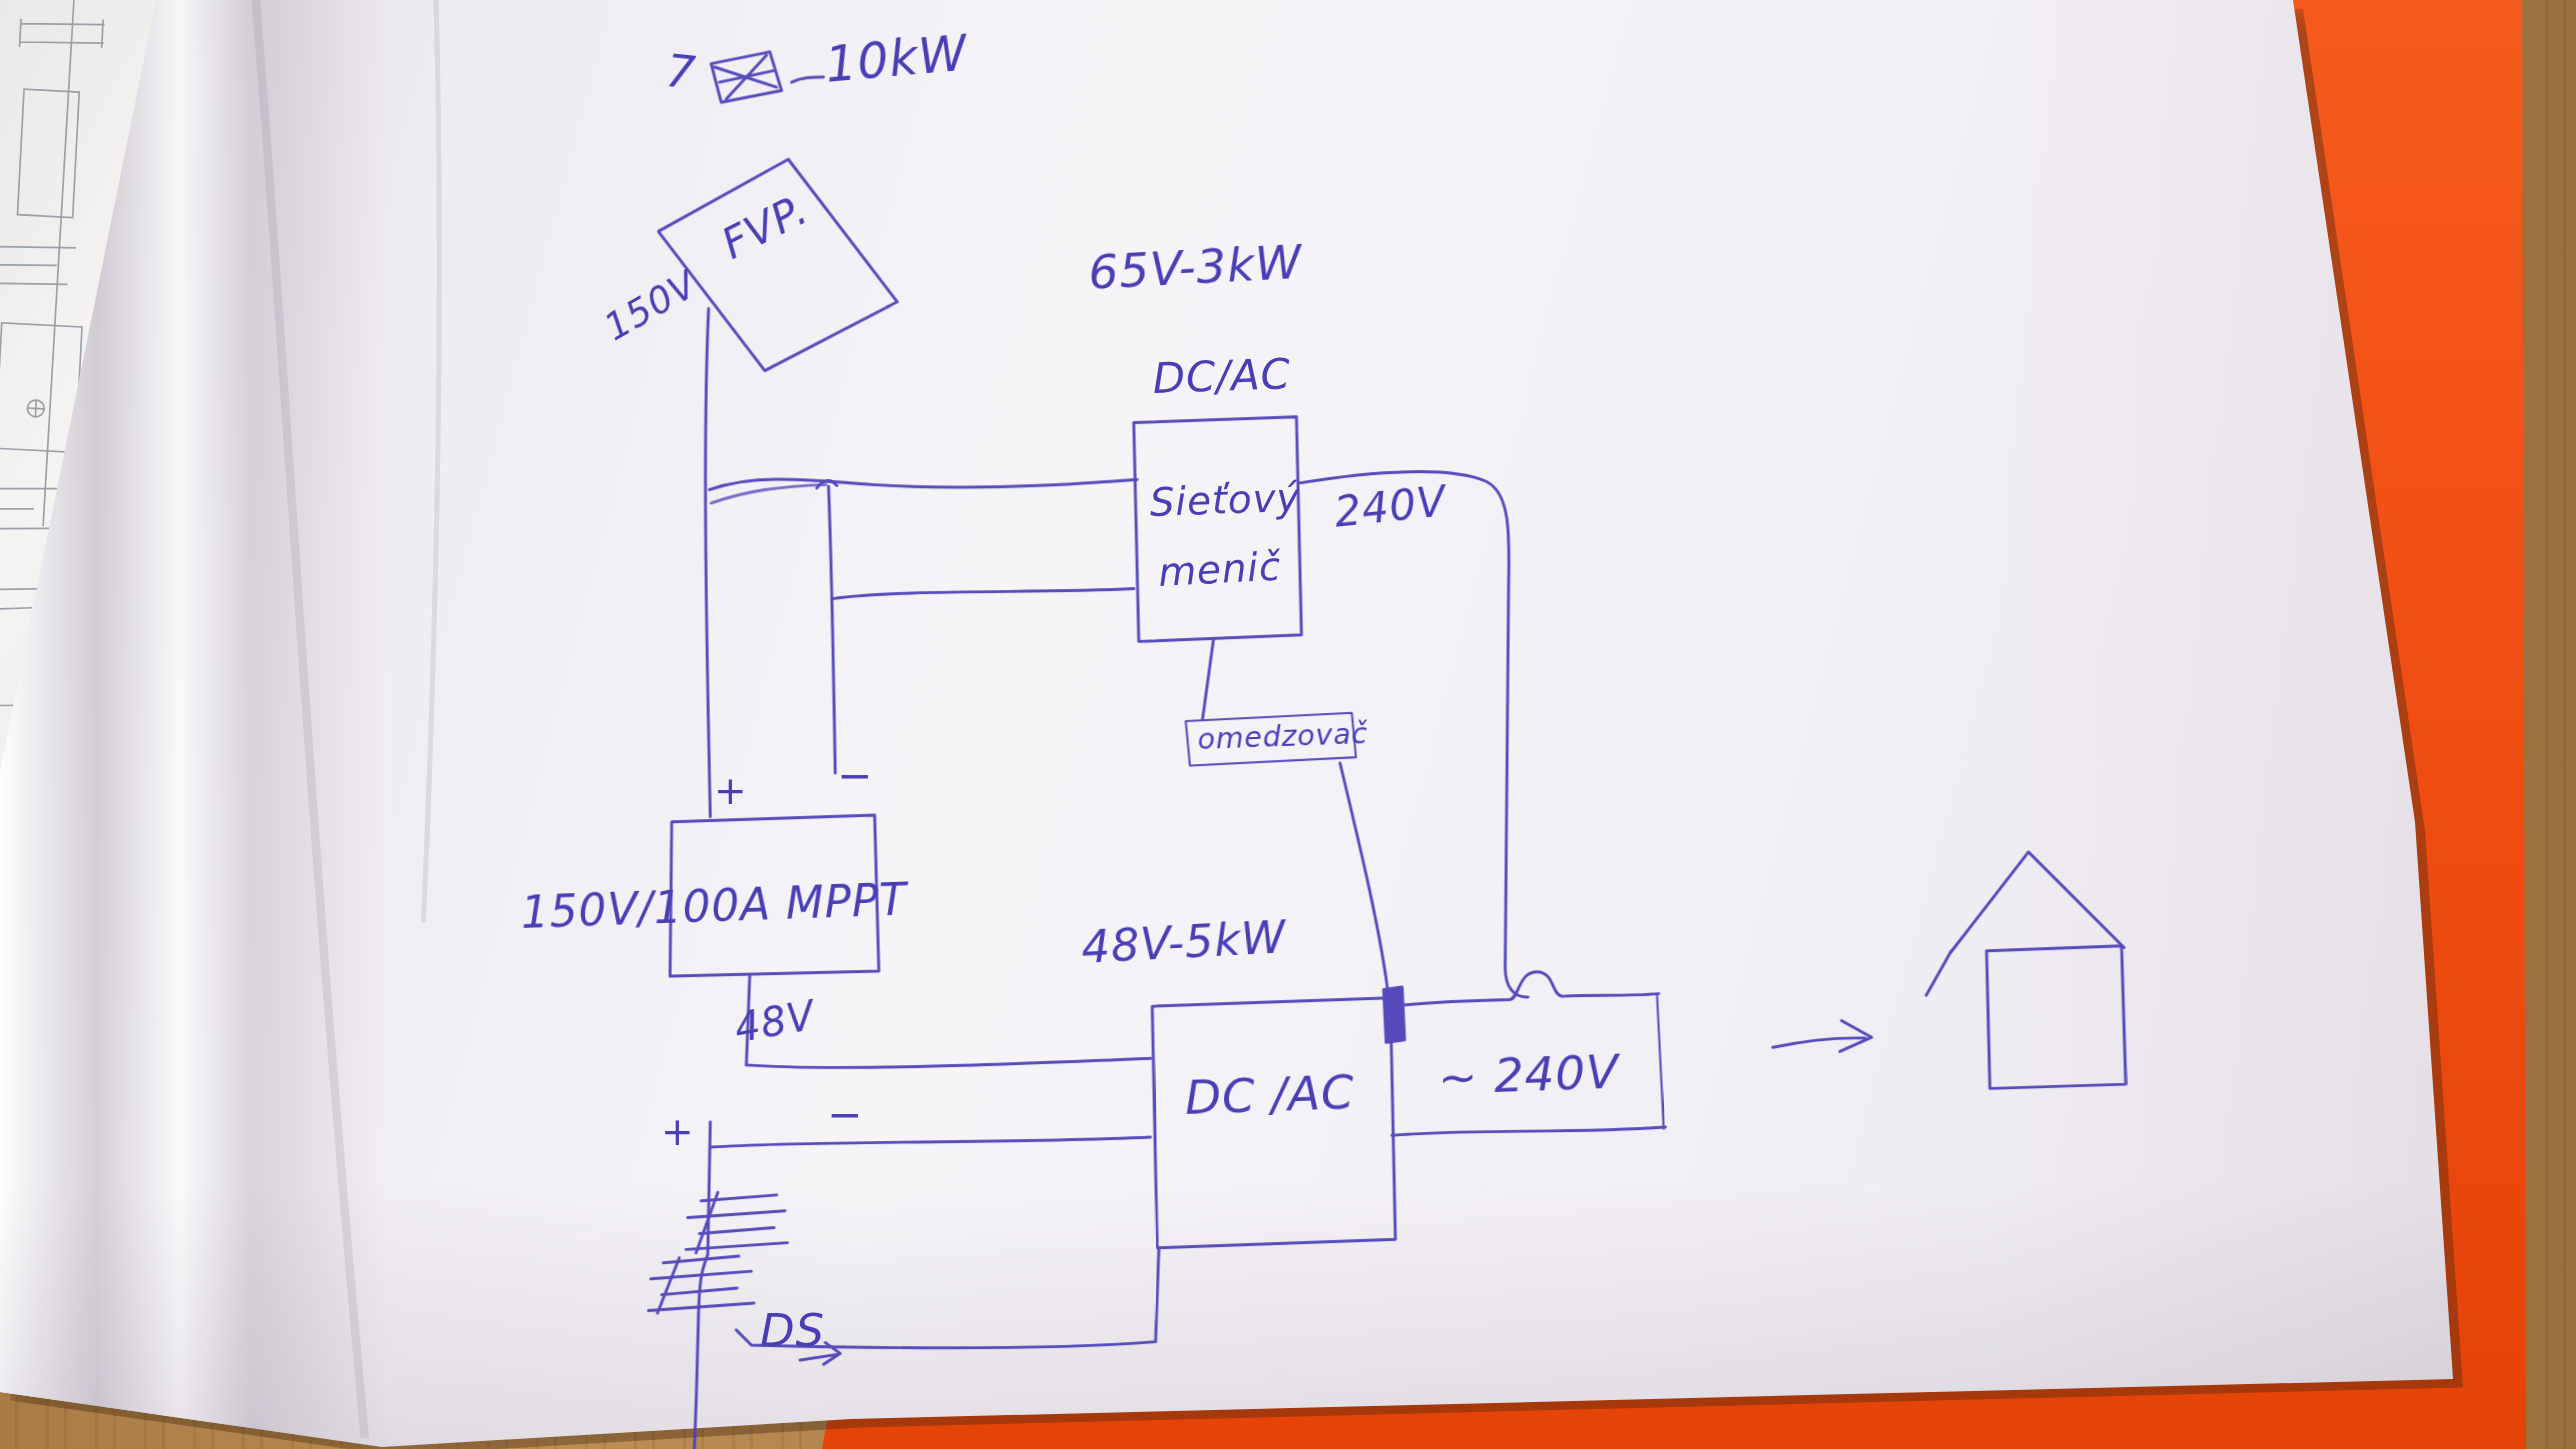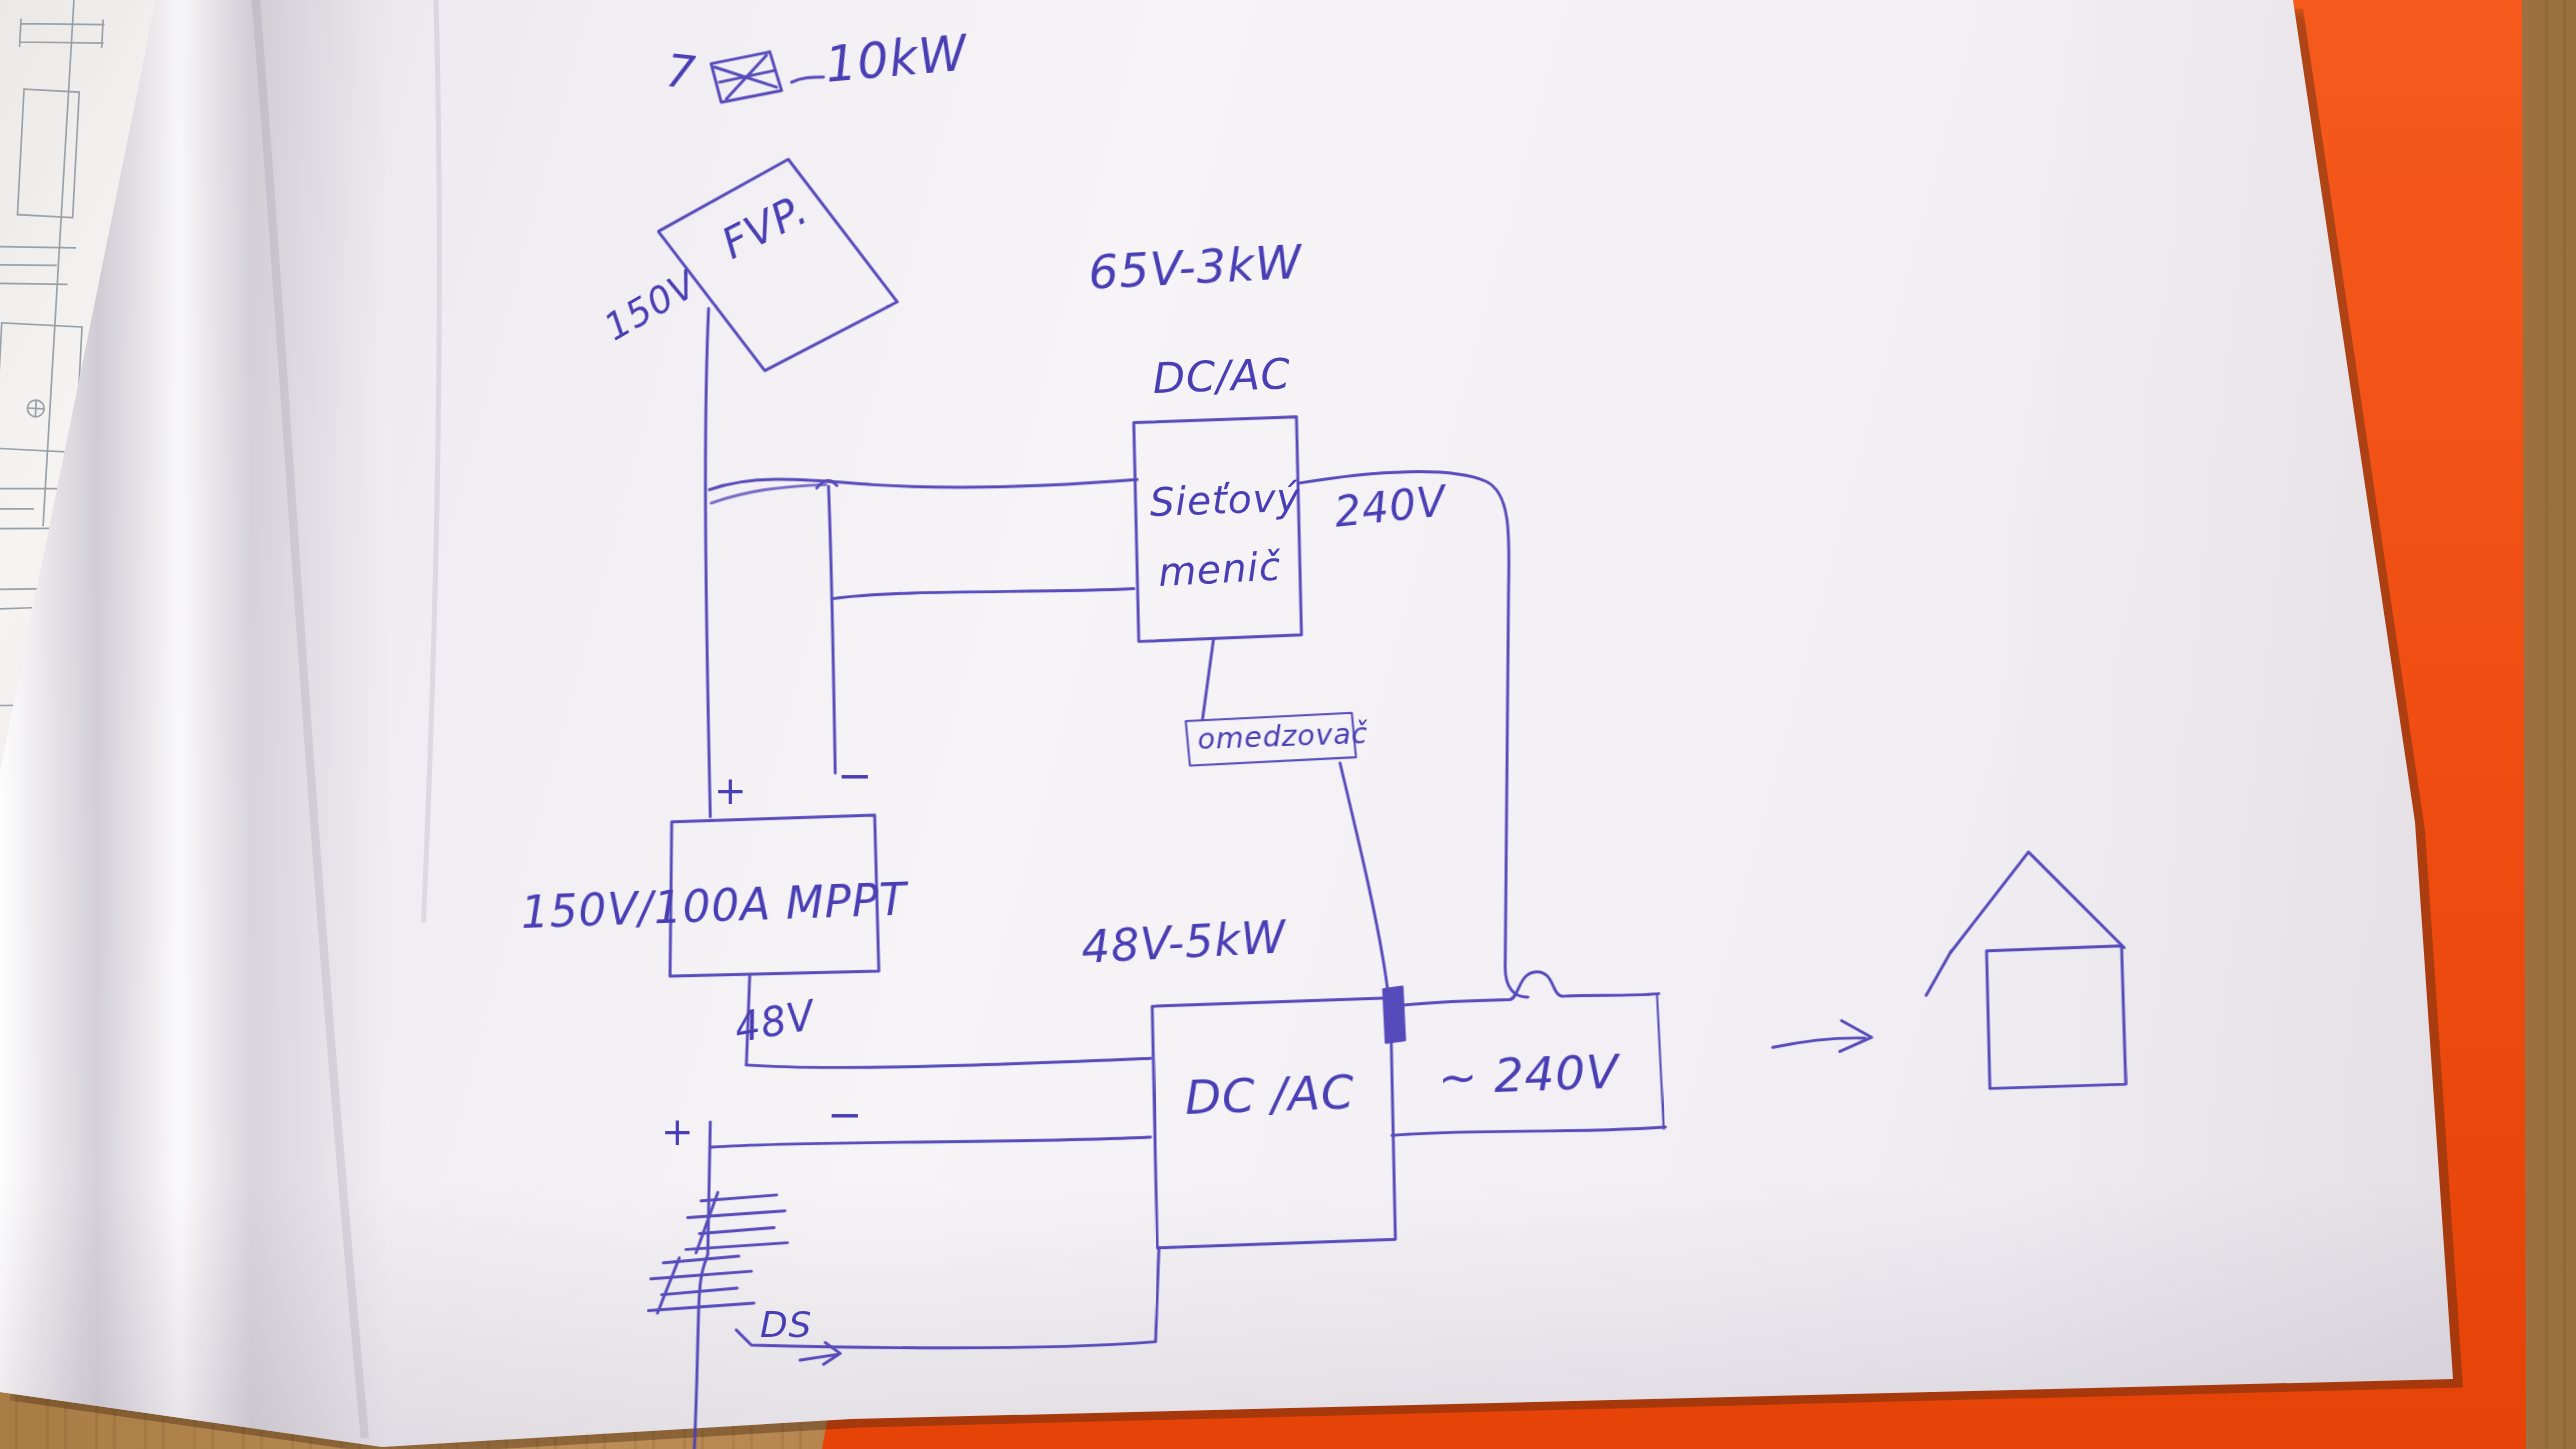--- a/index.html
+++ b/index.html
@@ -185,20 +185,20 @@
   <div class="lbl" style="left:1152px;top:354px;font-size:42px;transform:rotate(-2deg)">DC/AC</div>
   <div class="lbl" style="left:1149px;top:480px;font-size:39px;transform:rotate(-2deg)">Sieťový</div>
   <div class="lbl" style="left:1157px;top:550px;font-size:39px;transform:rotate(-3deg)">menič</div>
   <div class="lbl" style="left:1332px;top:488px;font-size:42px;transform:rotate(-6deg)">240V</div>
   <div class="lbl" style="left:1197px;top:723px;font-size:28.5px;transform:rotate(-2deg)">omedzovač</div>
   <div class="lbl" style="left:520px;top:887px;font-size:44px;transform:rotate(-2deg)">150V/100A MPPT</div>
   <div class="lbl" style="left:731px;top:1006px;font-size:40px;transform:rotate(-10deg)">48V</div>
   <div class="lbl" style="left:1080px;top:921px;font-size:45px;transform:rotate(-3deg)">48V-5kW</div>
   <div class="lbl" style="left:1184px;top:1070px;font-size:47px;transform:rotate(-2deg)">DC /AC</div>
   <div class="lbl" style="left:1437px;top:1050px;font-size:47px;transform:rotate(-2deg)">~ 240V</div>
-  <div class="lbl" style="left:760px;top:1304px;font-size:36px">DS</div>
+  <div class="lbl" style="left:760px;top:1304px;font-size:45px">DS</div>
   <div class="lbl" style="left:714px;top:768px;font-size:39px">+</div>
   <div class="lbl" style="left:837px;top:751px;font-size:42px">−</div>
   <div class="lbl" style="left:661px;top:1109px;font-size:39px">+</div>
   <div class="lbl" style="left:827px;top:1090px;font-size:42px">−</div>
 
 </div>
 
 
 </body></html>

